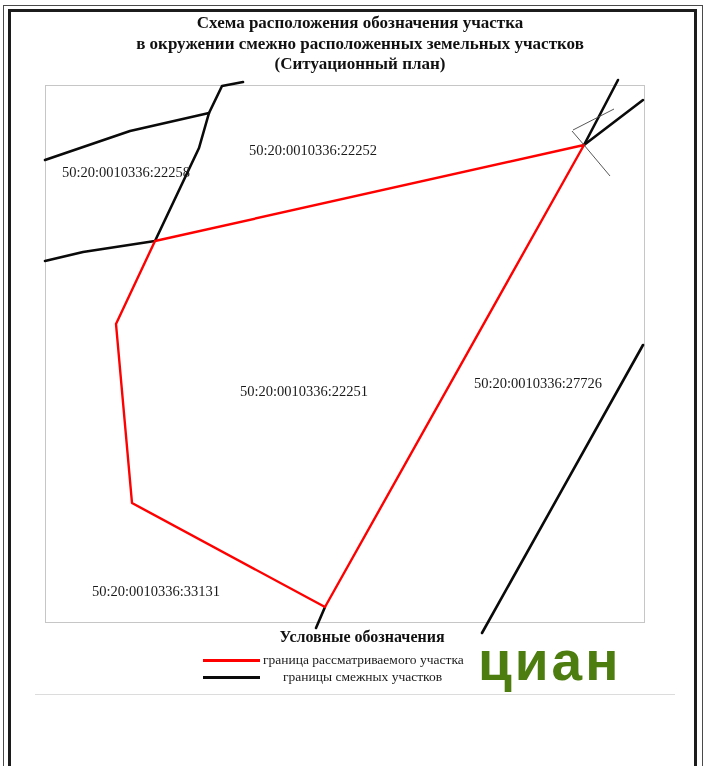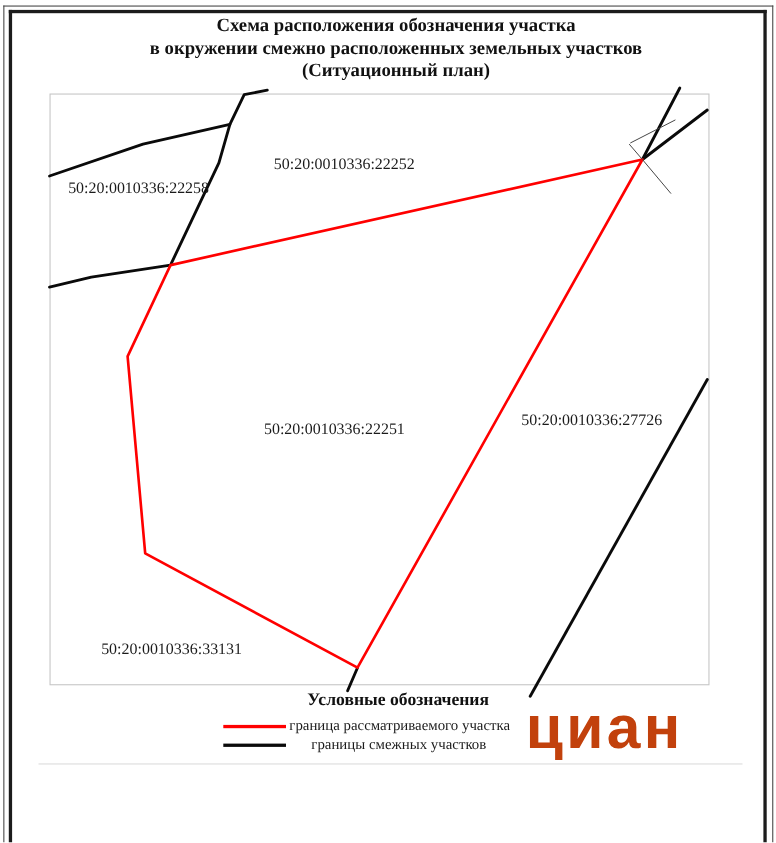--- a/index.html
+++ b/index.html
@@ -28,21 +28,21 @@
   .swatch.red{top:659px;background:#ff0000;}
   .swatch.black{top:676px;background:#0a0a0a;}
   .legend-label{position:absolute;left:263px;font-size:13.5px;white-space:nowrap;color:#1a1a1a;}
   .legend-label.l1{top:652px;}
   .legend-label.l2{top:669px;margin-left:20px;}
   .divider{position:absolute;left:35px;top:694px;width:640px;height:1px;background:#dcdcdc;}
   
   .wm-ring{position:absolute;left:447px;top:597px;width:17px;height:17px;border:3px solid #ededed;border-radius:50%;}
   .wm-dot{position:absolute;left:5px;top:5px;width:7px;height:7px;background:#ededed;border-radius:50%;}
   .wm-text{position:absolute;left:478px;top:629px;font-family:"Liberation Sans","DejaVu Sans",sans-serif;
-           font-weight:bold;font-size:55px;letter-spacing:3px;color:#c2410c;}
+           font-weight:bold;font-size:55px;letter-spacing:3px;color:#4d7c0f;}
 </style>
 </head>
 <body>
 
 <div id="page">
 
   <div class="wm-ring">
     <div class="wm-dot"></div>
   </div>
   <div class="wm-text">циан</div>

